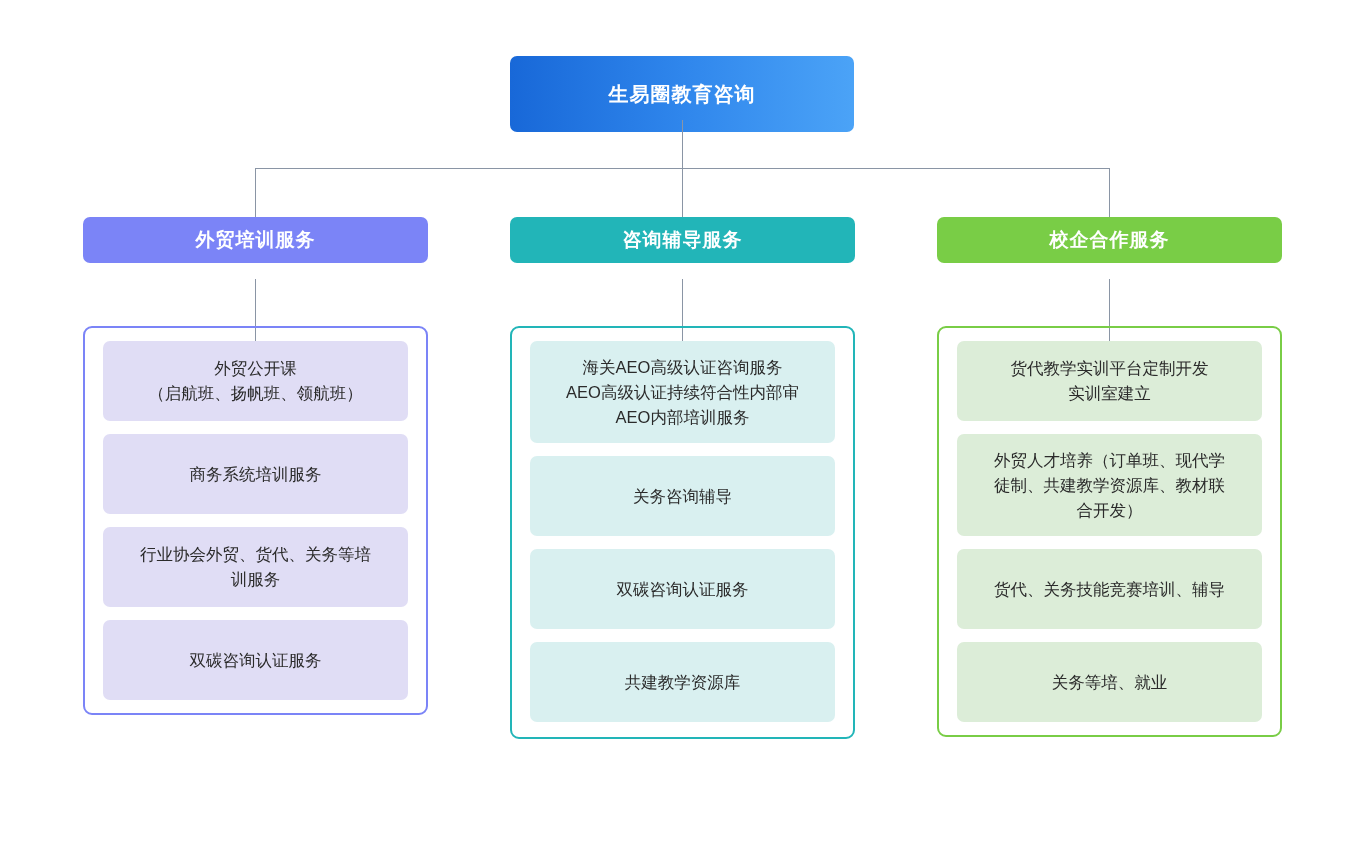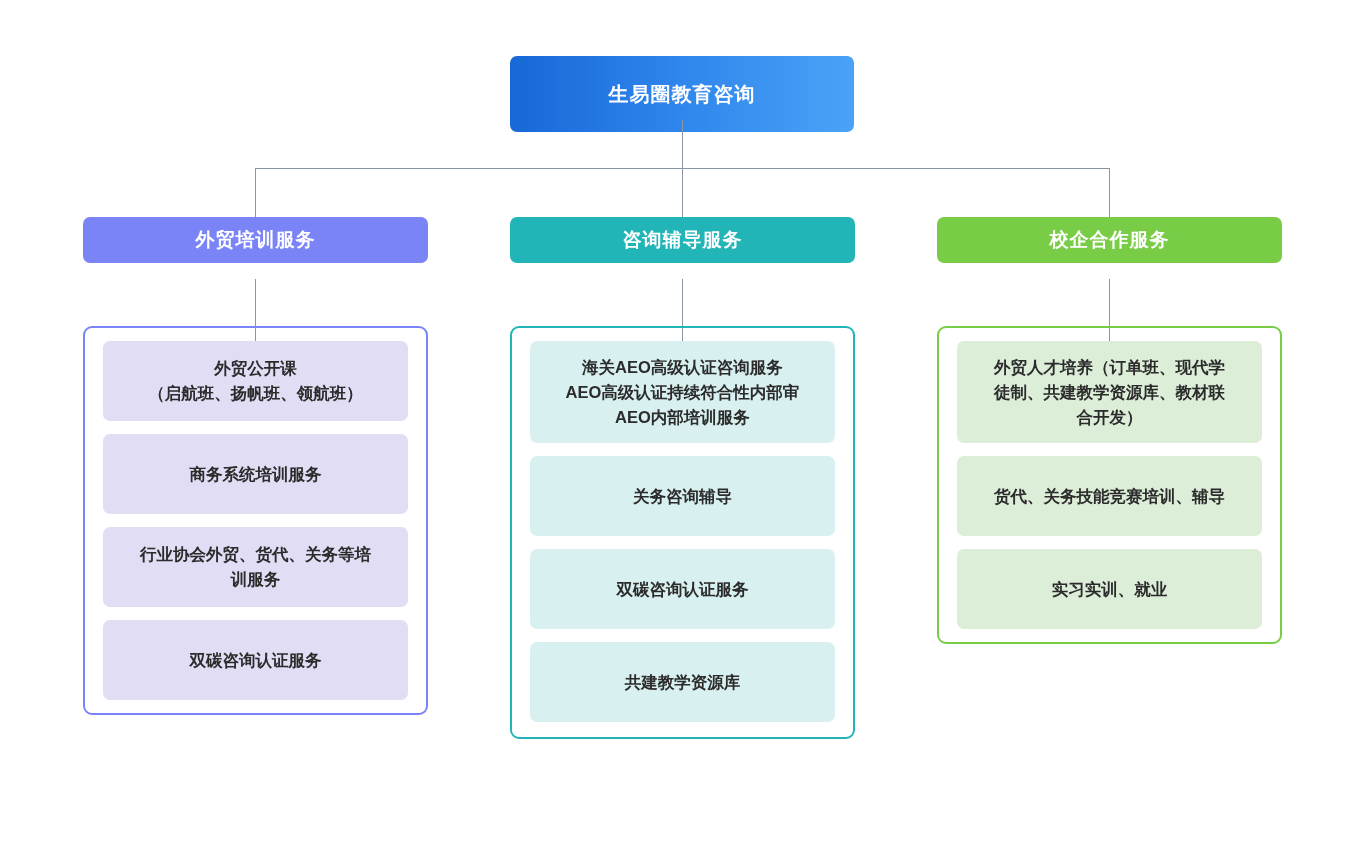--- a/index.html
+++ b/index.html
@@ -97,21 +97,20 @@
     border-radius: 7px;
     padding: 14px 12px;
     box-sizing: border-box;
     color: #2b2b2b;
     font-size: 16.5px;
     line-height: 1.5;
     text-align: center;
     display: flex;
     align-items: center;
     justify-content: center;
-    font-weight: bold;
   }
   .leaf-card .leaf-line { display: block; }
 
   
   .col-1 .col-header { background: #7b84f7; }
   .col-1 .group-box  { border-color: #7b84f7; }
   .col-1 .leaf-card  { background: #e0ddf5; }
 
   
   .col-2 .col-header { background: #22b5b8; }
@@ -207,31 +206,37 @@
     </div>
   </div>
 
   <div class="column col-3">
     <div class="col-header">
       <span>校企合作服务</span>
     </div>
     <div class="group-box">
       <div class="leaf-card">
         <span>
+          <span class="leaf-line">货代教学实训平台定制开发</span>
+          <span class="leaf-line">实训室建立</span>
+        </span>
+      </div>
+      <div class="leaf-card">
+        <span>
           <span class="leaf-line">外贸人才培养（订单班、现代学</span>
           <span class="leaf-line">徒制、共建教学资源库、教材联</span>
           <span class="leaf-line">合开发）</span>
         </span>
       </div>
       <div class="leaf-card">
         <span>
           <span class="leaf-line">货代、关务技能竞赛培训、辅导</span>
         </span>
       </div>
       <div class="leaf-card">
         <span>
-          <span class="leaf-line">实习实训、就业</span>
+          <span class="leaf-line">关务等培、就业</span>
         </span>
       </div>
     </div>
   </div>
 
 </div>
 
 </body></html>

